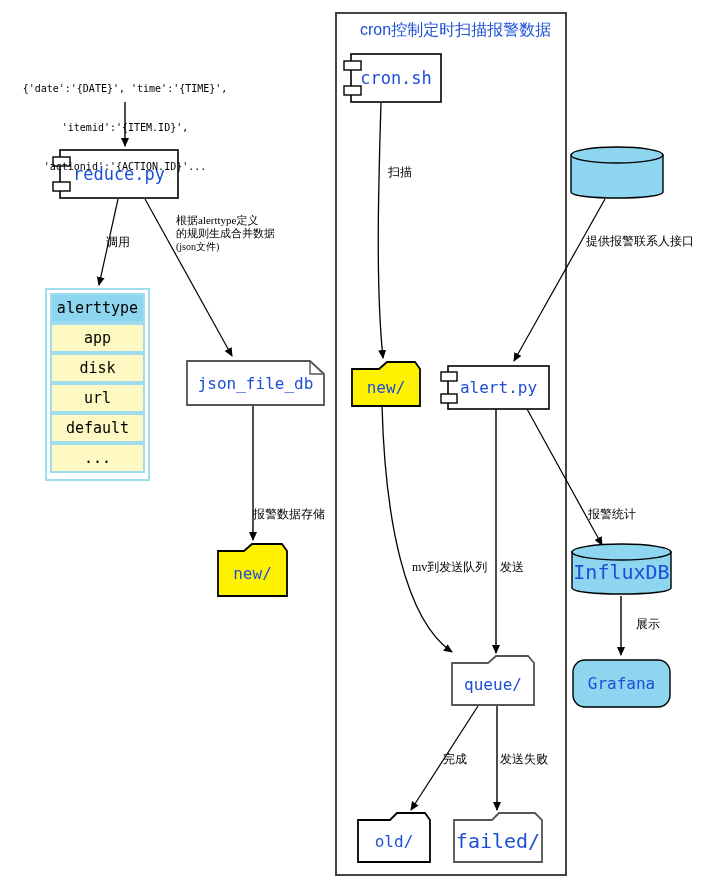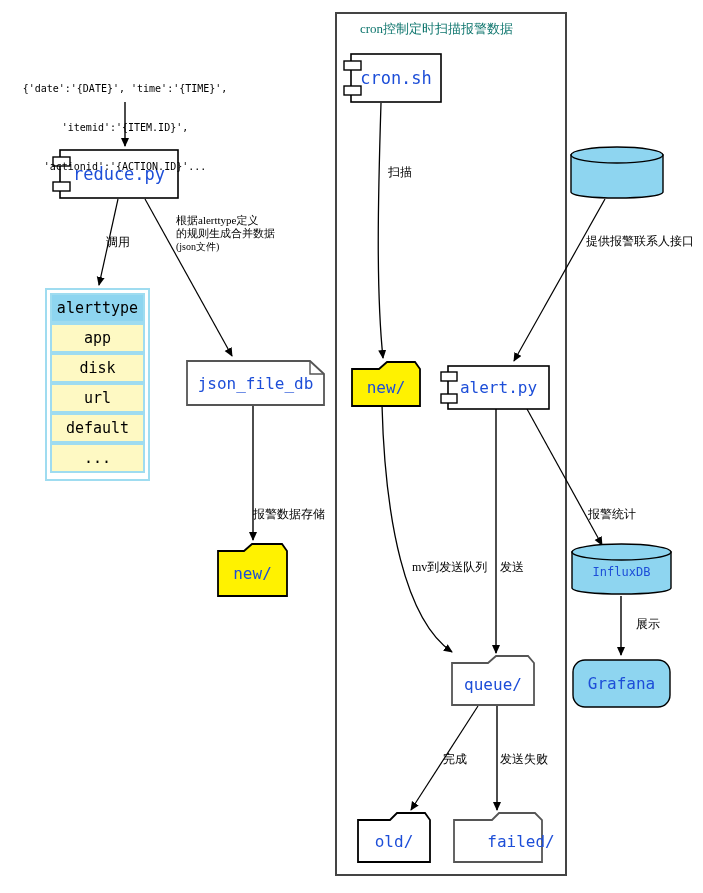--- a/index.html
+++ b/index.html
@@ -58,23 +58,23 @@
     justify-content: center;
     font-family: "DejaVu Sans Mono", monospace;
     font-size: 15px;
     color: #000000;
   }
   .tbl-cell.head {
     background: #8ed5f0;
   }
   .container-title {
     position: absolute;
-    font-family: Liberation Serif, serif;
-    font-size: 13px;
-    color: #0f766e;
+    font-family: Liberation Sans, sans-serif;
+    font-size: 16px;
+    color: #1d4ed8;
     white-space: pre;
   }
 </style>
 </head>
 <body>
 
 <div id="diagram-root">
 
   <svg class="layer" viewBox="0 0 703 893">
     <defs>
@@ -187,24 +187,24 @@
   <div class="node-label" style="left:187px; top:361px; width:137px; height:44px; font-size:16px;">json_file_db</div>
 
   <div class="node-label" style="left:218px; top:551px; width:69px; height:45px; font-size:16px;">new/</div>
 
   <div class="node-label" style="left:352px; top:369px; width:68px; height:37px; font-size:16px;">new/</div>
 
   <div class="node-label" style="left:452px; top:663px; width:82px; height:42px; font-size:16px;">queue/</div>
 
   <div class="node-label" style="left:358px; top:820px; width:72px; height:42px; font-size:16px;">old/</div>
 
-  <div class="node-label" style="left:454px; top:820px; width:88px; height:42px; font-size:16px;padding-left:23px;">failed/</div>
-
-
-  <div class="node-label" style="left:572px; top:552px; width:99px; height:40px; font-size:12px;">InfluxDB</div>
+  <div class="node-label" style="left:454px; top:820px; width:88px; height:42px; font-size:20px;">failed/</div>
+
+
+  <div class="node-label" style="left:572px; top:552px; width:99px; height:40px; font-size:20px;">InfluxDB</div>
 
   <div class="node-label" style="left:573px; top:660px; width:97px; height:47px; font-size:16px;">Grafana</div>
 
   <div style="position:absolute; left:45px; top:288px; width:105px; height:193px; box-sizing:border-box; border:2px solid #9fdcf0; background:#ffffff; padding:3px;">
     <div class="tbl-cell head" style="position:relative; height:30px; margin-bottom:0;">alerttype</div>
     <div class="tbl-cell" style="position:relative; height:30px;">app</div>
     <div class="tbl-cell" style="position:relative; height:30px;">disk</div>
     <div class="tbl-cell" style="position:relative; height:30px;">url</div>
     <div class="tbl-cell" style="position:relative; height:30px;">default</div>
     <div class="tbl-cell" style="position:relative; height:30px;">...</div>

